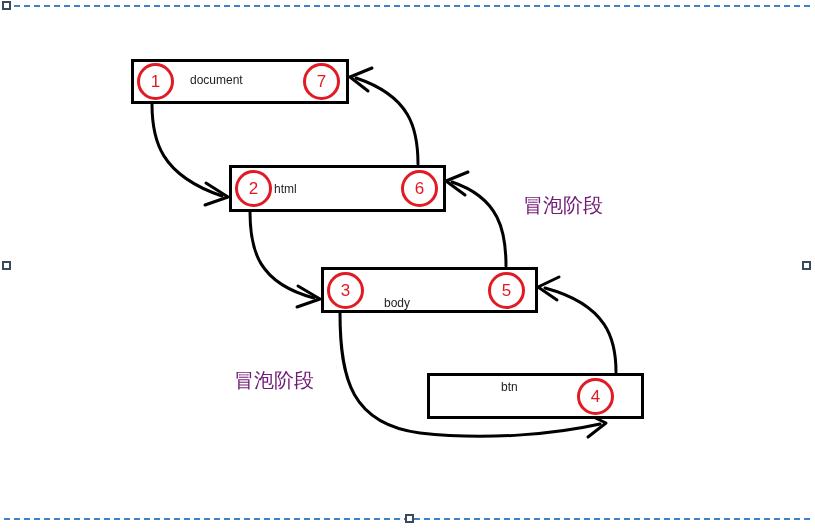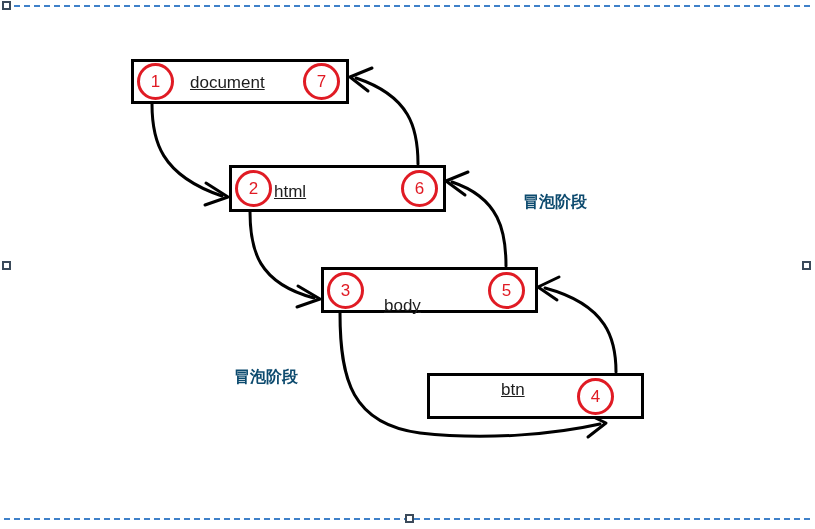--- a/index.html
+++ b/index.html
@@ -58,25 +58,24 @@
   .node {
     position: absolute;
     box-sizing: border-box;
     border: 3px solid #000000;
     background: #ffffff;
     display: flex;
     align-items: center;
   }
   .node-label {
     position: absolute;
-    font-size: 17px;
+    font-size: 12px;
     color: #1d1d1d;
     font-family: "Liberation Sans", sans-serif;
     white-space: nowrap;
-    text-decoration: underline;
   }
   #node-document { left: 131px; top: 59px;  width: 218px; height: 45px; }
   #node-html     { left: 229px; top: 165px; width: 217px; height: 47px; }
   #node-body     { left: 321px; top: 267px; width: 217px; height: 46px; }
   #node-btn      { left: 427px; top: 373px; width: 217px; height: 46px; }
 
   #label-document { left: 190px; top: 73px; }
   #label-html     { left: 274px; top: 182px; }
   #label-body     { left: 384px; top: 296px; }
   #label-btn      { left: 501px; top: 380px; }
@@ -101,25 +100,24 @@
   #step-7 { left: 303px; top: 63px; }
   #step-2 { left: 235px; top: 170px; }
   #step-6 { left: 401px; top: 170px; }
   #step-3 { left: 327px; top: 272px; }
   #step-5 { left: 488px; top: 272px; }
   #step-4 { left: 577px; top: 378px; }
 
   
   .phase {
     position: absolute;
-    color: #0c4a6e;
-    font-size: 16px;
+    color: #701a75;
+    font-size: 20px;
     font-family: "DejaVu Sans", sans-serif;
     white-space: nowrap;
-    font-weight: bold;
   }
   #phase-bubble  { left: 523px; top: 192px; }
   #phase-capture { left: 234px; top: 367px; }
 </style>
 </head>
 <body>
 
 <div id="canvas">
 
   <div class="frame-line frame-top"></div>

